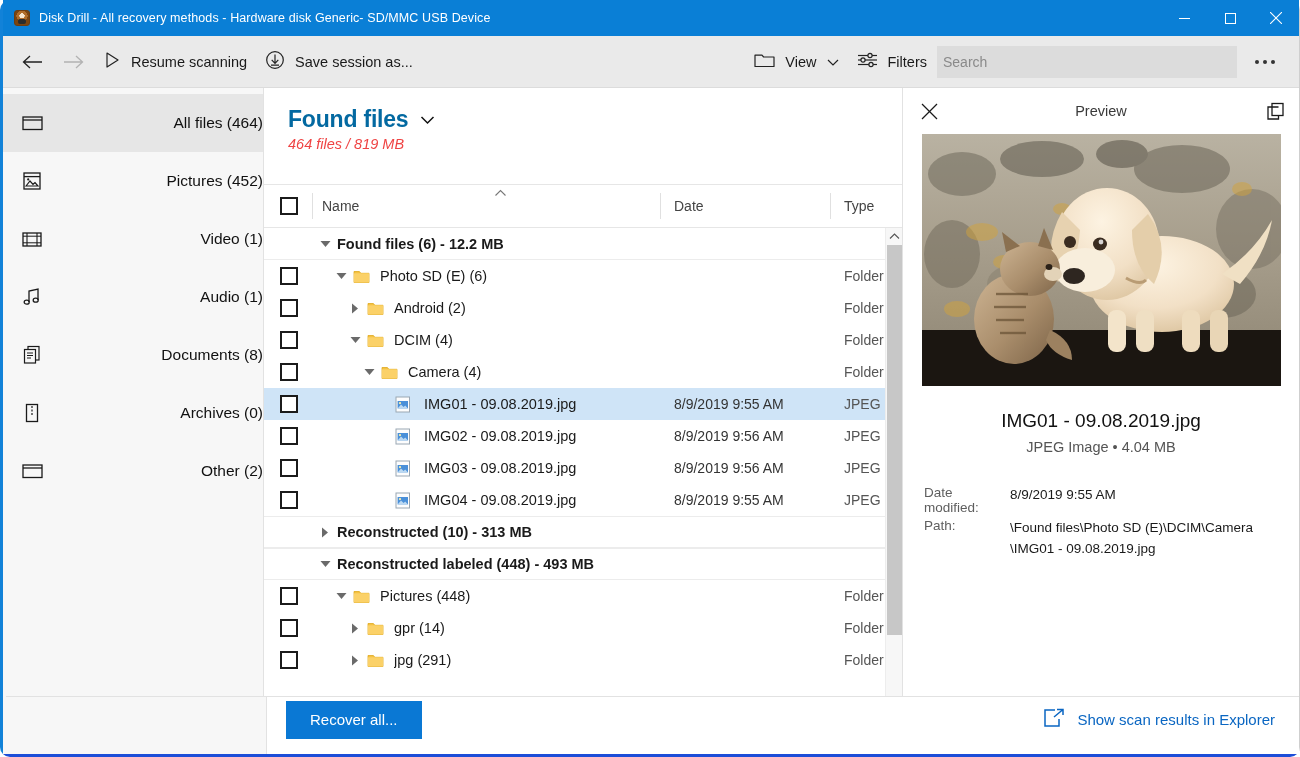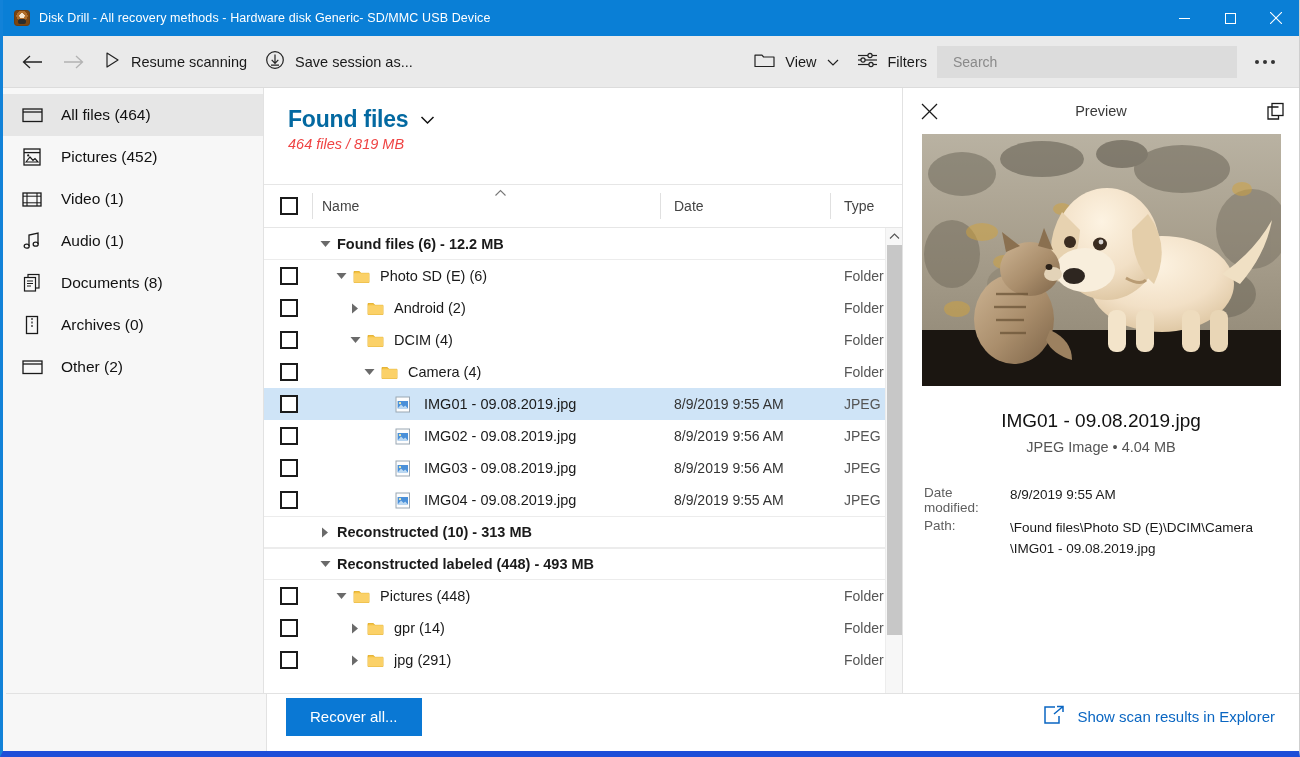--- a/index.html
+++ b/index.html
@@ -9,21 +9,22 @@
     overflow: hidden;
     background: #ffffff;
   }
   .window {
     position: relative;
     width: 1300px; height: 757px;
     background: #ffffff;
     display: flex; flex-direction: column;
     border-left: 3px solid #1282d8;
     border-right: 1px solid #cfcfcf;
-    border-bottom: 6px solid #1d4ed8;
+    border-bottom: 3px solid #1d4ed8;
+    border-radius: 10px;
   }
 
   
   .titlebar {
     height: 36px; flex: 0 0 36px;
     background: #0a7fd6;
     display: flex; align-items: center;
     color: #ffffff;
   }
   .titlebar-icon {
@@ -67,45 +68,45 @@
     display: flex; align-items: center; gap: 10px;
     height: 40px; padding: 0 10px 0 8px;
     font-size: 14.5px; color: #1a1a1a; white-space: nowrap;
   }
   .tb-item .lbl { position: relative; top: .5px; }
   .tb-spacer { flex: 1 1 auto; }
   .search-box {
     width: 300px; height: 32px;
     background: #dcdcdc;
     display: flex; align-items: center;
-    padding: 0 16px;
+    padding: 0 6px;
     font-size: 14px; color: #8a8a8a;
   }
   .tb-dots {
     width: 44px; height: 40px; margin-left: 6px;
     display: flex; align-items: center; justify-content: center;
     gap: 4px;
   }
   .tb-dots i { width: 4px; height: 4px; border-radius: 50%; background: #333; display: block; }
 
   
   .body { flex: 1 1 auto; display: flex; min-height: 0; }
 
   
   .sidebar {
     width: 261px; flex: 0 0 261px;
     background: #f7f7f7;
     border-right: 1px solid #e2e2e2;
     padding-top: 6px;
   }
   .side-item {
-    height: 42px;
+    height: 58px;
     display: flex; align-items: center;
     padding-left: 18px; gap: 18px;
-    font-size: 15.5px; color: #111;
+    font-size: 15.5px; color: #111; justify-content: space-between;
   }
   .side-item.active { background: #e6e6e6; }
   .side-icon { width: 22px; height: 22px; display: flex; align-items: center; justify-content: center; color: #222; flex: 0 0 22px; }
 
   
   .main { flex: 1 1 auto; display: flex; flex-direction: column; min-width: 0; }
   .main-top { flex: 1 1 auto; display: flex; min-height: 0; }
 
   .filespane { flex: 1 1 auto; display: flex; flex-direction: column; min-width: 0; background: #fff; }
 

